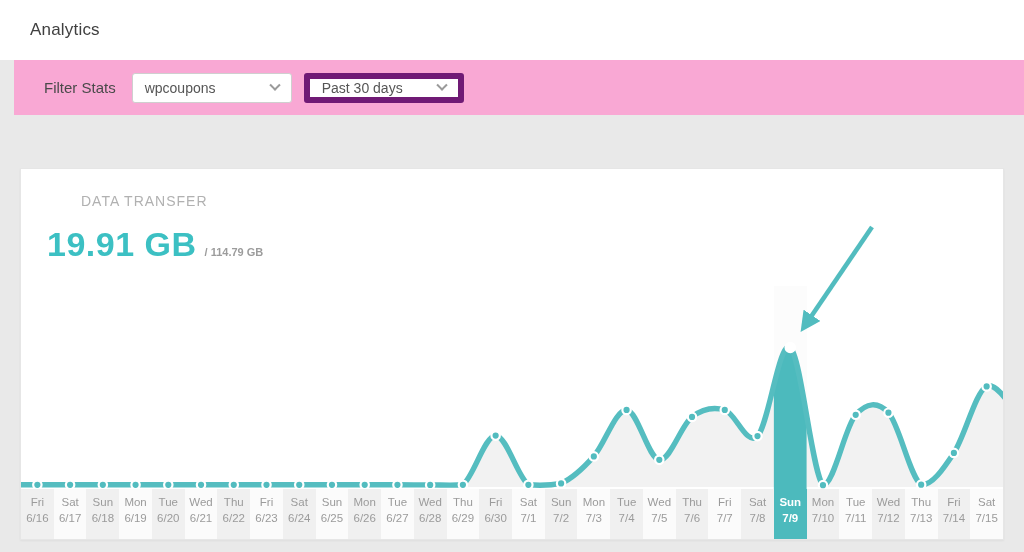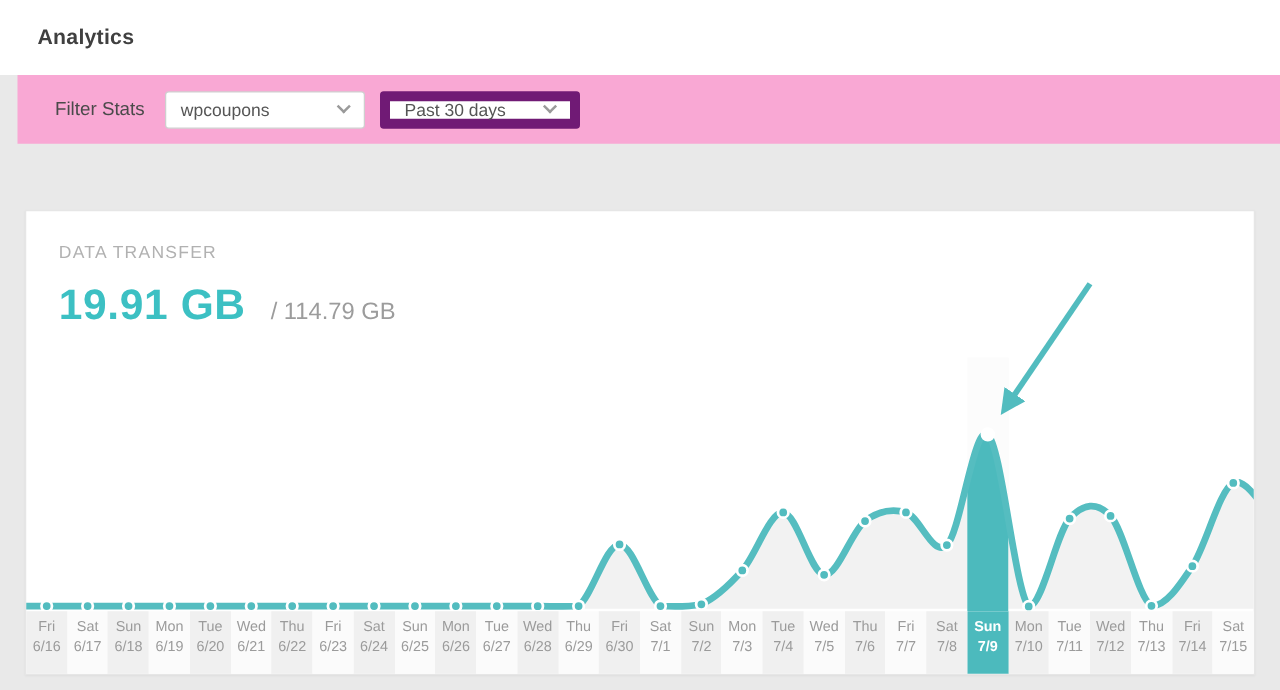--- a/index.html
+++ b/index.html
@@ -1,36 +1,36 @@
 <!DOCTYPE html>
 <html><head>
 <meta charset="utf-8">
 <style>
   * { margin:0; padding:0; box-sizing:border-box; }
   html,body { width:1024px; height:552px; overflow:hidden; background:#e9e9e9;
               font-family:"Liberation Sans", sans-serif; }
   .topbar { height:60px; background:#ffffff; display:flex; align-items:center; padding:0 30px; }
-  .topbar h1 { font-size:17px; font-weight:700; color:#404040; letter-spacing:.2px; }
+  .topbar h1 { font-size:17px; font-weight:400; color:#404040; letter-spacing:.2px; }
   .filterbar { height:55px; background:#f9a8d4; display:flex; align-items:center; padding:0 30px;margin-left:14px; }
   .filterbar .flabel { font-size:15px; color:#4a4a4a; margin-right:16px; }
   .select { background:#fff; height:30px; display:flex; align-items:center; justify-content:space-between;
             padding:0 12px; width:160px; border-radius:3px; cursor:pointer; }
   .select.gray { border:1px solid #cfcfcf; margin-right:12px; }
-  .select.teal { border:8px solid #701a75; }
+  .select.teal { border:6px solid #701a75; }
   .select .val { font-size:14px; color:#555; }
   .chev { width:8px; height:8px; border-right:2px solid #9a9a9a; border-bottom:2px solid #9a9a9a;
           transform:rotate(45deg) translate(-2px,-2px); }
   .card { width:984px; height:372px; margin:53px auto 0; background:#fff; position:relative;
           box-shadow:0 1px 2px rgba(0,0,0,.05); border:1px solid #e6e6e6; }
-  .card-head { display:flex; justify-content:space-between; align-items:flex-start; padding:24px 26px 0 26px; }
+  .card-head { display:flex; justify-content:space-between; align-items:flex-start; padding:24px 26px 0 26px;margin-left:34px; }
   .card-title { font-size:14px; color:#b1b1b1; letter-spacing:1px; }
   .card-scope { font-size:14px; color:#ababab; }
   .bigrow { padding:16px 26px 0 26px; display:flex; align-items:baseline; }
   .bigval { font-size:34px; font-weight:700; color:#3cc0c3; letter-spacing:.5px; }
-  .bigtotal { font-size:19px; color:#9c9c9c; margin-left:20px; }
+  .bigtotal { font-size:11px; color:#9c9c9c; margin-left:8px;font-weight:bold; }
   .summary { margin-top:13px; height:38px; background:#f4f4f4; display:flex; align-items:center;
              padding:0 26px; font-size:13px; color:#8d8d8d; position:relative; z-index:0; }
   .summary b { color:#6f6f6f; font-weight:700; }
   .hl-band { position:absolute; background:#fcfcfc; z-index:1; }
   .chartwrap { position:absolute; left:0; top:155px; width:982px; height:165px; z-index:2; }
   .chartwrap svg { display:block; }
   .axis { position:absolute; left:0; top:320px; width:982px; height:50px; display:flex; z-index:2; }
   .axis .cell { flex:1 1 0; text-align:center; padding-top:5px; font-size:11.5px; line-height:16px;
                 color:#9b9b9b; cursor:pointer; }
   .axis .cell.even { background:#f0f0f0; }

